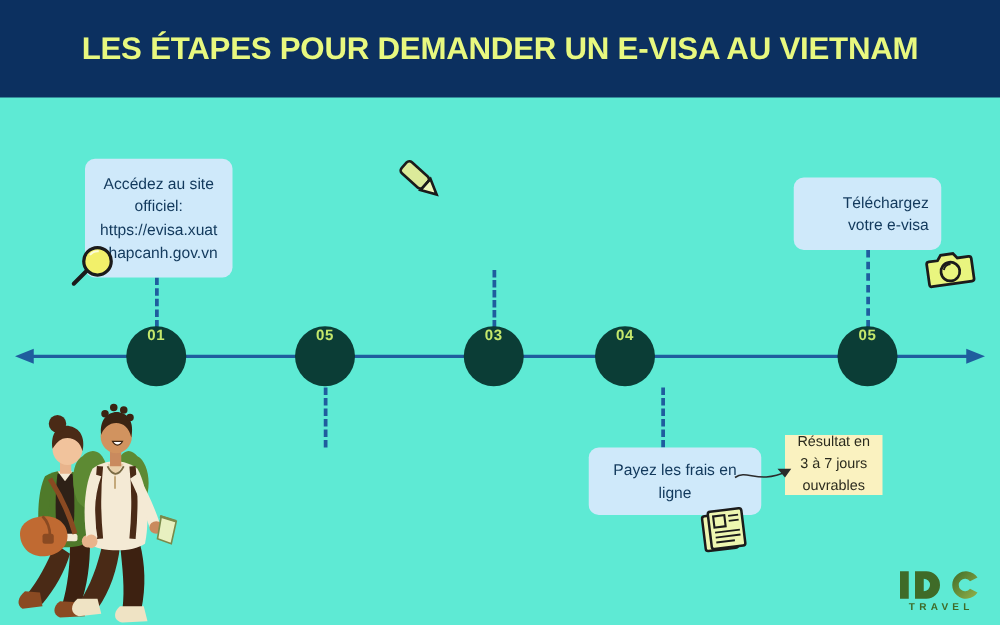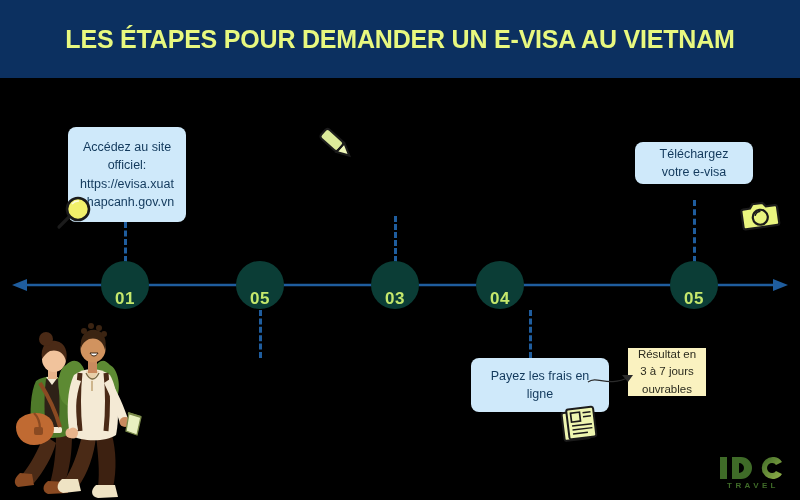--- a/index.html
+++ b/index.html
@@ -8,21 +8,21 @@
     overflow: hidden;
   }
   body {
     font-family: "Liberation Sans", sans-serif;
     background: #faf6f0;
     position: relative;
   }
   #stage {
     position: relative;
     width: 800px; height: 500px;
-    background: #000000;
+    background: #5eead4;
     overflow: hidden;
   }
 
   
   .header {
     position: absolute; left: 0; top: 0;
     width: 800px; height: 78px;
     background: #0c3060;
     display: flex; align-items: center; justify-content: center;
   }
@@ -36,23 +36,23 @@
   }
 
   
   .axis-svg { position: absolute; left: 0; top: 262px; }
 
   .node {
     position: absolute;
     width: 48px; height: 48px;
     border-radius: 50%;
     background: #0b3d36;
-    display: flex; align-items: flex-end; justify-content: center;
+    display: flex; align-items: flex-start; justify-content: center;
     color: #c5e86c;
-    font-size: 17px;
+    font-size: 12px;
     font-weight: bold;
     letter-spacing: 0.5px;
     z-index: 4;
   }
 
   .connector {
     position: absolute;
     width: 0; height: 0;
     border-left: 3px dashed #1f5d9e;
     z-index: 2;
@@ -143,21 +143,21 @@
   <div class="box" style="left:68px; top:127px; width:118px; height:95px;">
     <span>Accédez au site officiel: https://evisa.xuatnhapcanh.gov.vn</span>
   </div>
 
 
 
   <div class="box" style="left:471px; top:358px; width:138px; height:54px;">
     <span>Payez les frais en ligne</span>
   </div>
 
-  <div class="box" style="left:635px; top:142px; width:118px; height:42px;">
+  <div class="box" style="left:635px; top:142px; width:118px; height:58px;text-align:right;">
     <span>Téléchargez votre e-visa</span>
   </div>
 
   <svg class="icon" style="left:586px; top:366px;" width="50" height="26">
     <path d="M2,16 C12,9 20,22 44,11" stroke="#2b2b2b" stroke-width="1.3" fill="none"></path>
     <polygon points="47,9 36,9 42,16" fill="#2b2b2b"></polygon>
   </svg>
 
   <div class="note" style="left:628px; top:348px; width:78px; height:48px;">
     <span>Résultat en 3 à 7 jours ouvrables</span>

